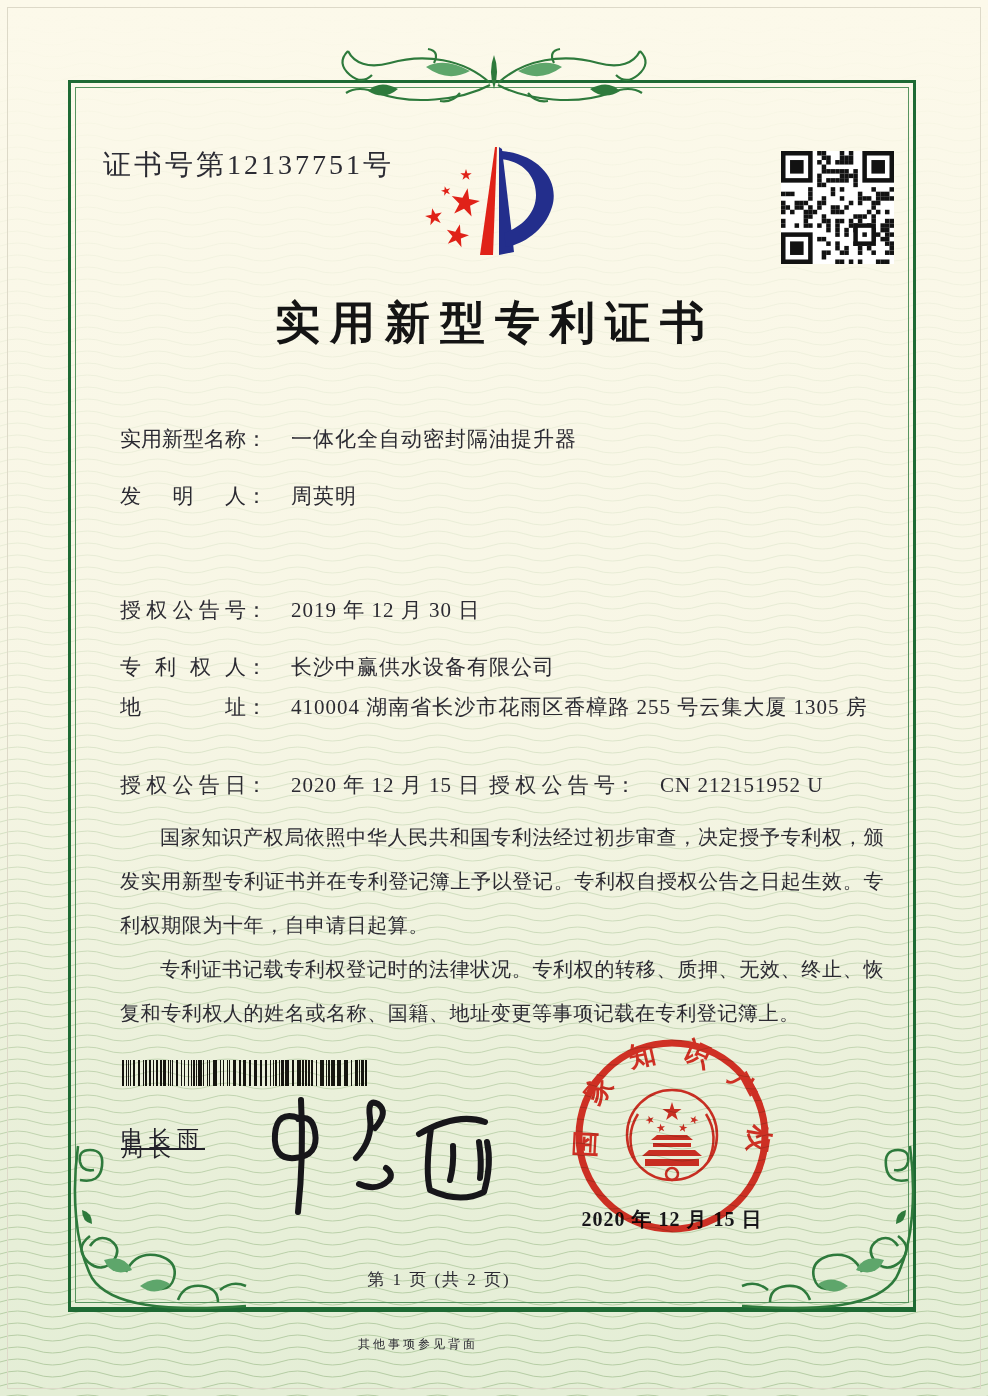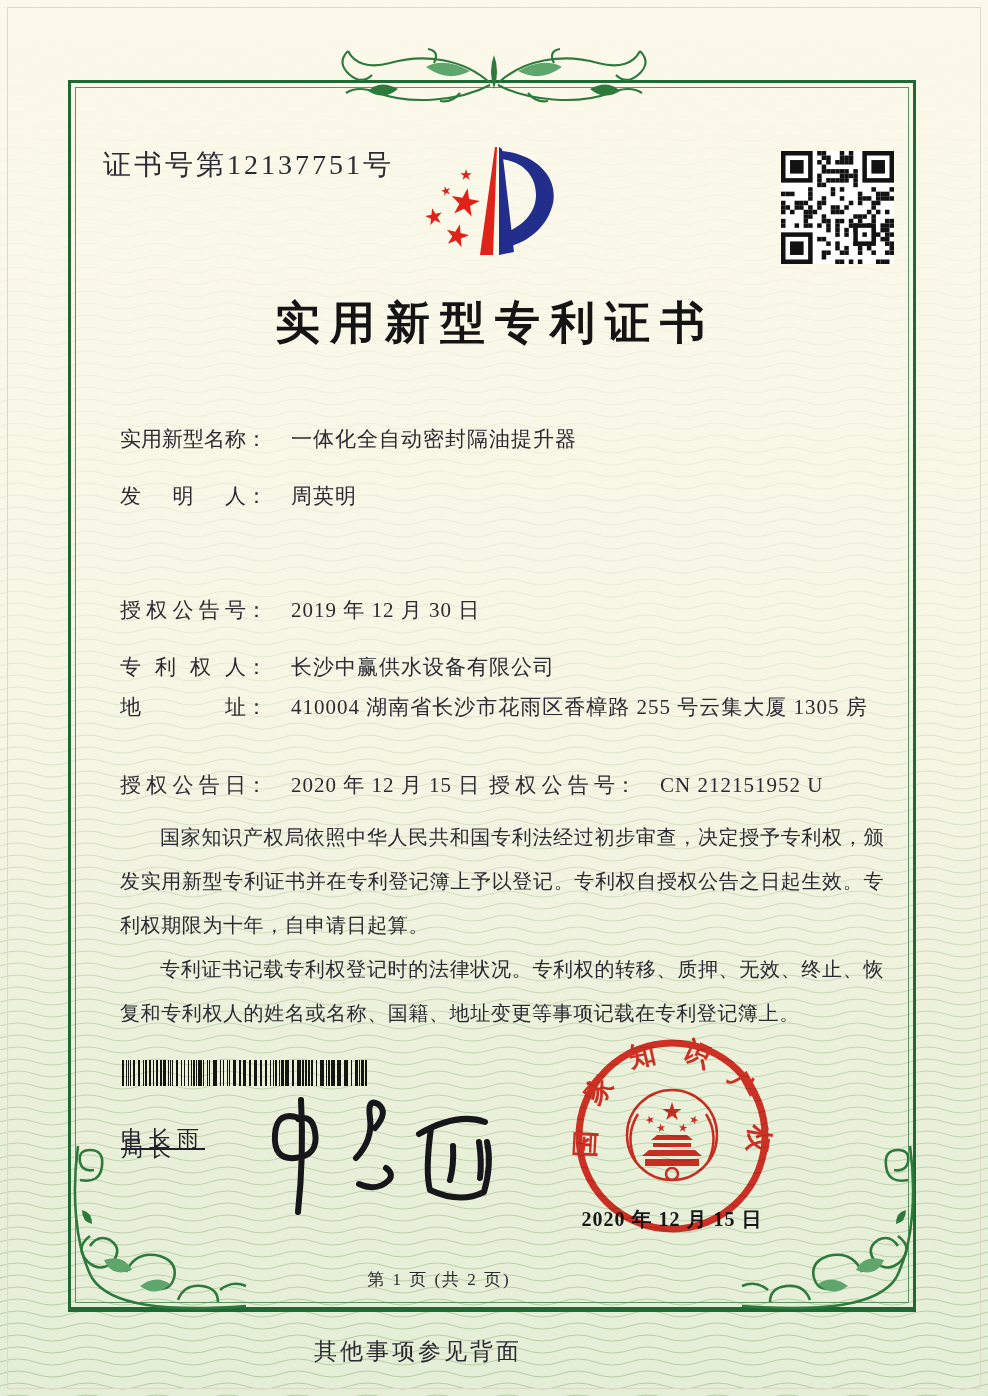--- a/index.html
+++ b/index.html
@@ -28,21 +28,21 @@
   .paras{position:absolute;left:120px;top:815px;width:764px;font-size:20px;line-height:44px;text-align:justify;letter-spacing:0.6px;color:#2b2a32;}
   .paras p{margin:0;text-indent:2em;}
   
   .barcode{position:absolute;left:122px;top:1060px;}
   .issuer-title{position:absolute;left:121px;top:1134px;font-size:22px;letter-spacing:6px;color:#23222a;text-align:center;}
   .issuer-name{position:absolute;left:121px;top:1124px;font-size:22px;letter-spacing:6px;color:#23222a;text-decoration:underline;}
   .signature{position:absolute;left:255px;top:1092px;}
   .seal{position:absolute;left:568px;top:1032px;mix-blend-mode:multiply;opacity:0.95;}
   .seal-date{position:absolute;left:572px;top:1206px;width:200px;text-align:center;font-size:20px;letter-spacing:1px;color:#17161a;font-weight:bold;}
   .page-num{position:absolute;left:0;top:1268px;width:878px;text-align:center;font-size:17px;letter-spacing:2px;color:#2b2a32;}
-  .back-note{position:absolute;left:0;top:1336px;width:836px;text-align:center;font-size:23px;letter-spacing:3px;color:#2b2a32;}
+  .back-note{position:absolute;left:0;top:1336px;width:836px;text-align:center;font-size:12px;letter-spacing:3px;color:#2b2a32;}
   .orn{position:absolute;pointer-events:none;}
 </style>
 </head>
 <body>
 
 <svg width="0" height="0" style="position:absolute" aria-hidden="true">
   <defs>
     <path id="star" d="M0,-1 L0.2245,-0.309 0.9511,-0.309 0.3633,0.118 0.5878,0.809 0,0.382 -0.5878,0.809 -0.3633,0.118 -0.9511,-0.309 -0.2245,-0.309 Z"></path>
     <g id="fl-half" stroke="#2e7a3c" fill="none" stroke-width="2.2">
       <path d="M4 34 C30 10 70 4 104 14 C126 20 140 14 146 2"></path>

